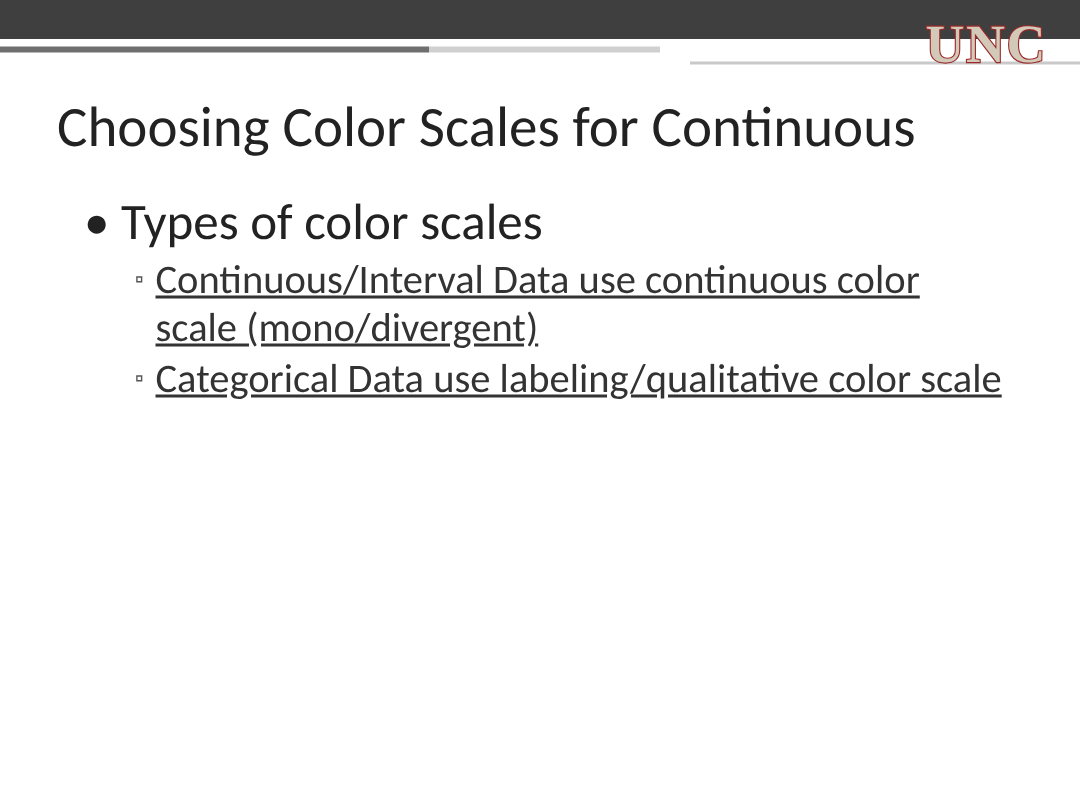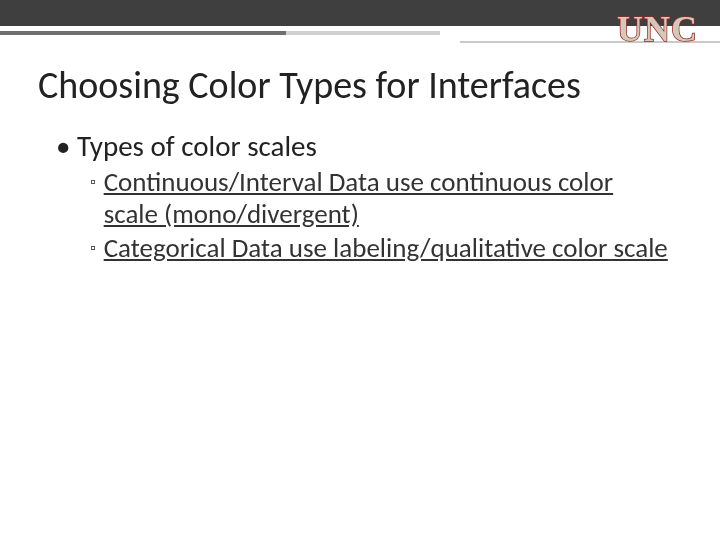--- a/index.html
+++ b/index.html
@@ -20,37 +20,37 @@
     color: #d3c9b8;
     -webkit-text-stroke: 1.5px #9c2a2a;
     paint-order: stroke fill;
   }
   .title {
     position: absolute; top: 62px; left: 38px;
     font-size: 38px; color: #222; font-weight: 400;
     font-family: "Calibri Light", "Calibri", "Segoe UI Light", Arial, sans-serif;
   }
   .content { position: absolute; top: 128px; left: 56px; right: 50px; }
-  .bullet-l1 { font-size: 29px; color: #222; margin-bottom: 2px; }
+  .bullet-l1 { font-size: 34px; color: #222; margin-bottom: 2px; }
   .bullet-l1::before { content: "• "; color: #222; }
   .sub-list { margin-left: 34px; margin-top: 2px; }
   .bullet-l2 { font-size: 27px; color: #333; line-height: 1.18; margin-bottom: 2px; display: flex; }
   .bullet-l2 .marker { flex: 0 0 auto; margin-right: 8px; color: #555; font-size: 16px; line-height: 32px; }
   .bullet-l2 .txt { flex: 1 1 auto; text-decoration: underline; }
 </style>
 </head>
 <body>
 <div class="slide">
 
   <div class="topbar"></div>
   <div class="accent-line"></div>
   <div class="accent-line-right"></div>
   <div class="logo">UNC</div>
 
-  <div class="title">Choosing Color Types for Interfaces</div>
+  <div class="title">Choosing Color Scales for Continuous</div>
 
   <div class="content">
     <div class="bullet-l1">Types of color scales</div>
     <div class="sub-list">
       <div class="bullet-l2">
         <span class="marker">▫</span>
         <span class="txt">Continuous/Interval Data use continuous color scale (mono/divergent)</span>
       </div>
       <div class="bullet-l2">
         <span class="marker">▫</span>

